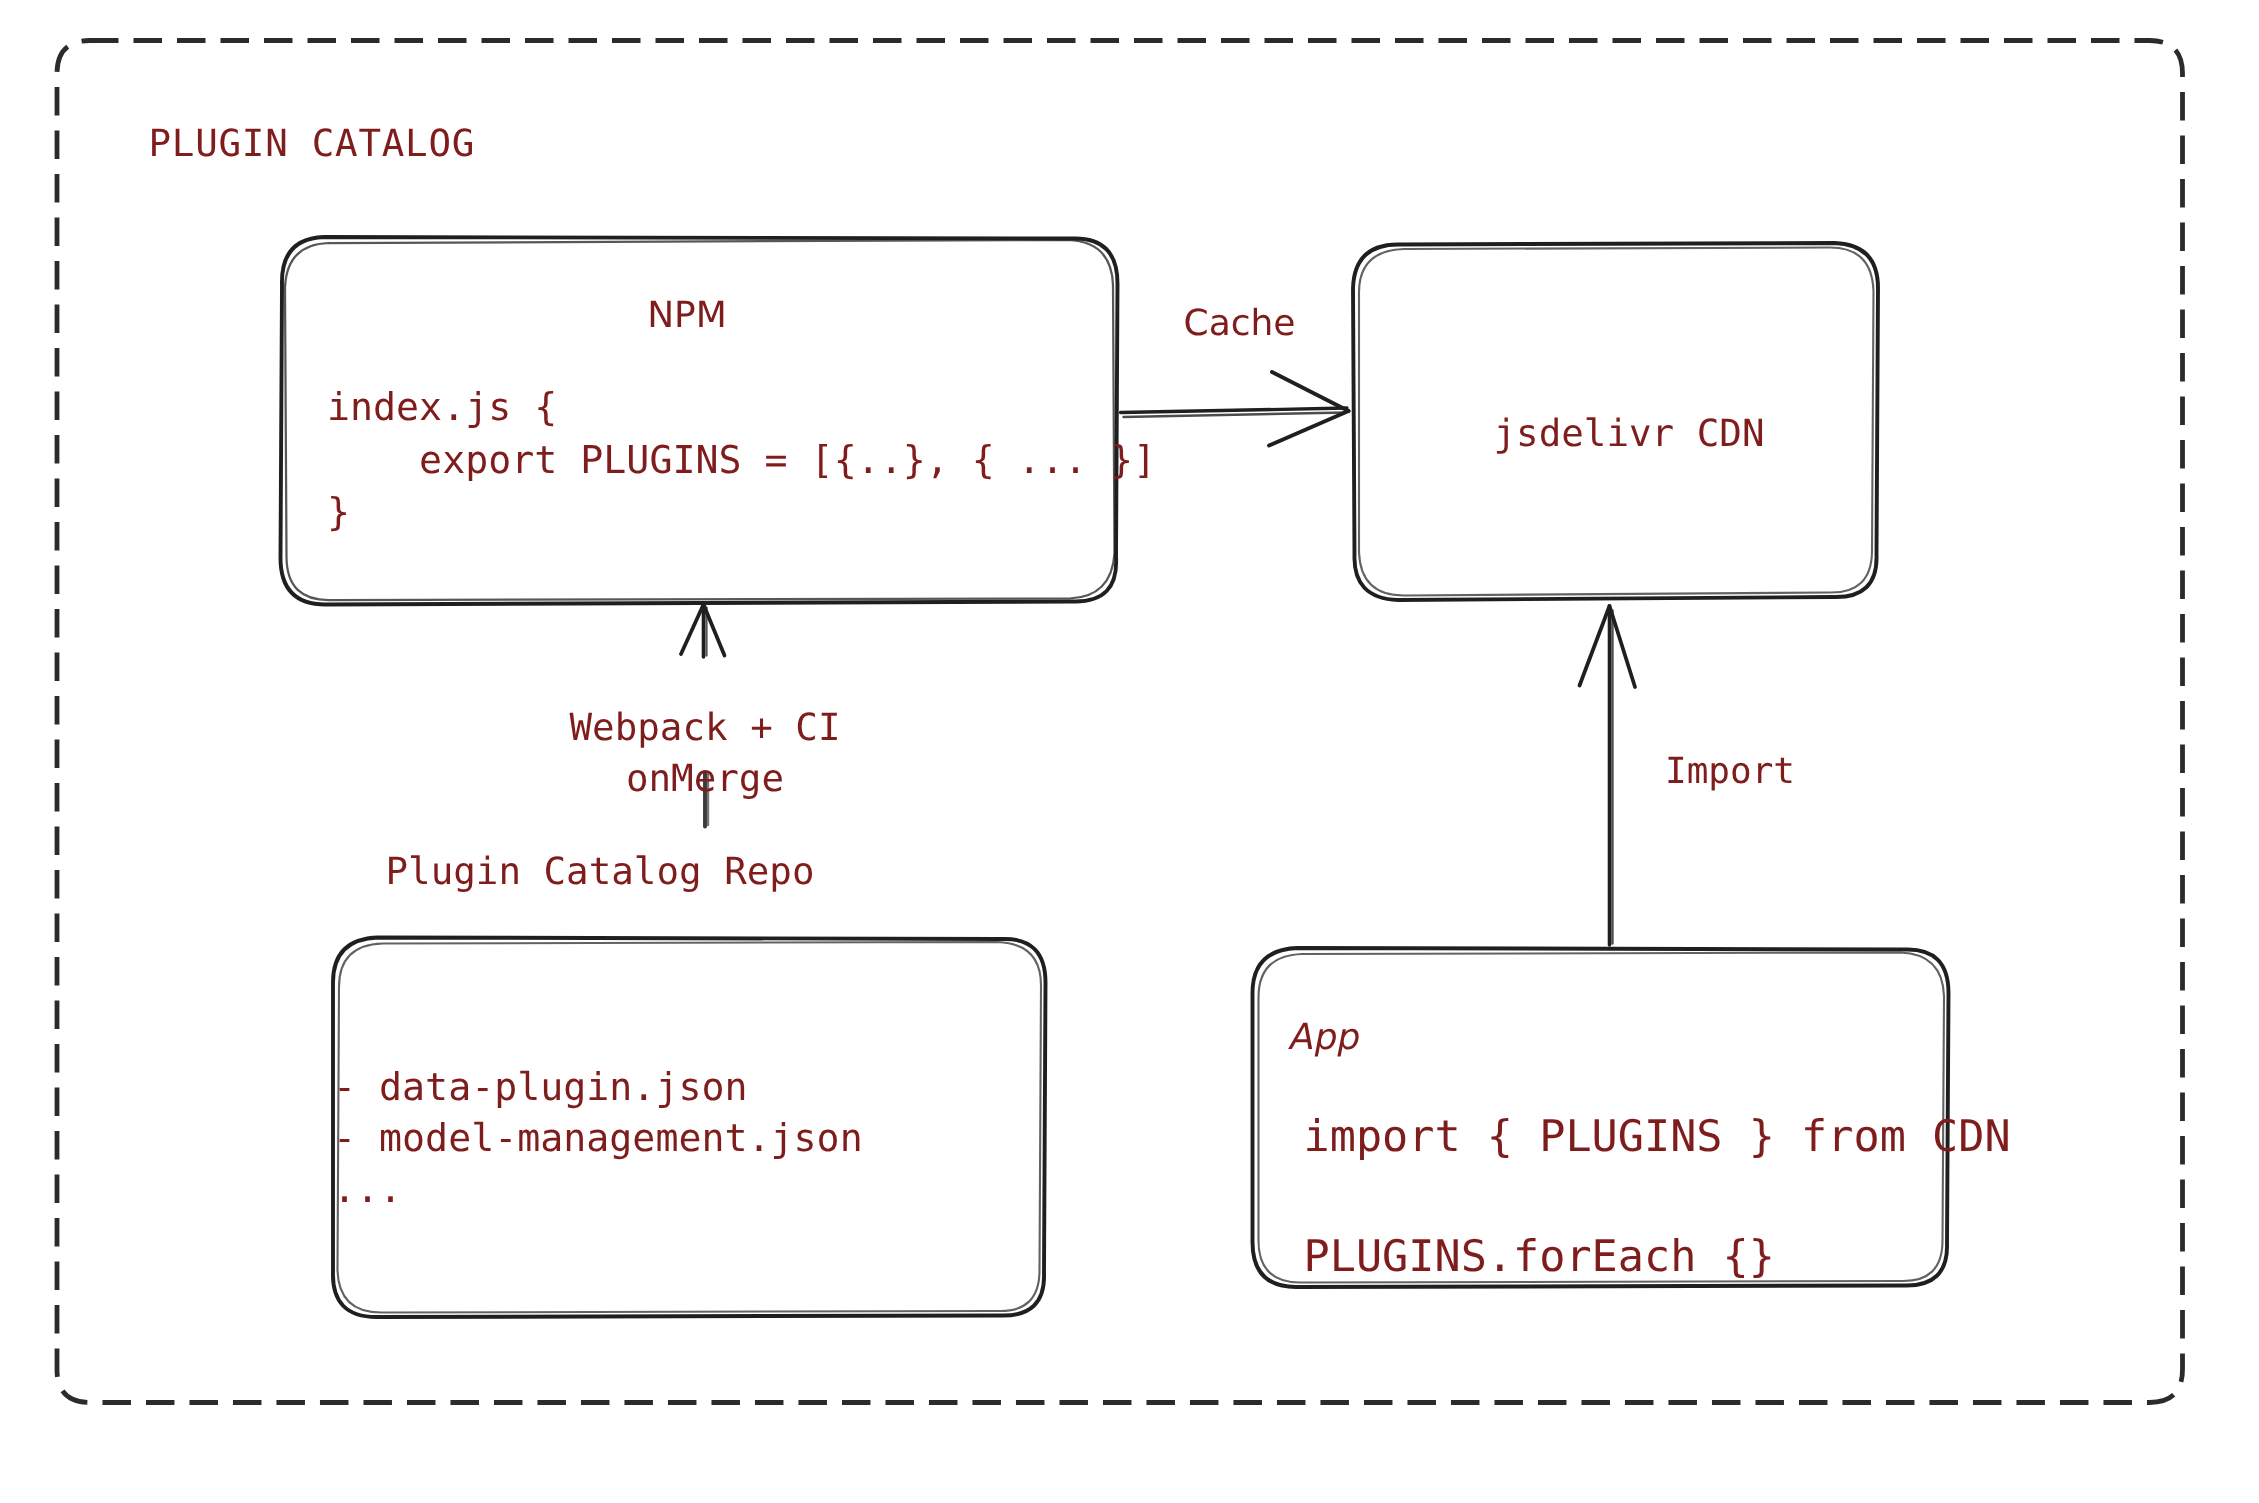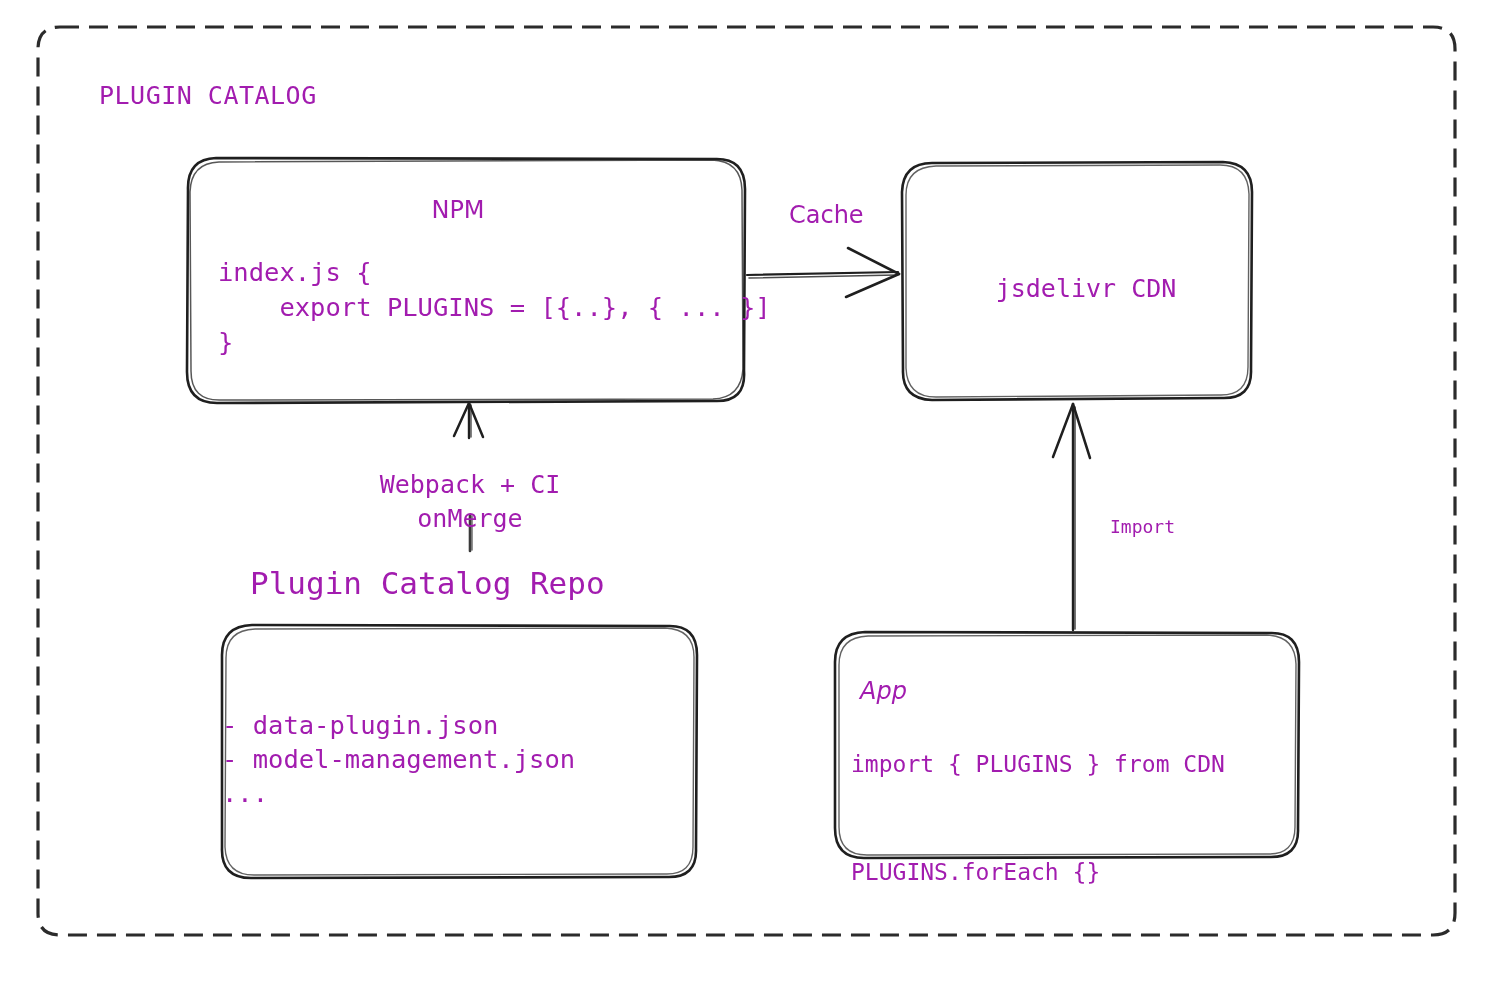--- a/index.html
+++ b/index.html
@@ -22,21 +22,21 @@
     position: absolute;
     left: 0;
     top: 0;
     width: 1506px;
     height: 1002px;
     pointer-events: none;
   }
   .txt {
     position: absolute;
     white-space: pre;
-    color: #a21caf;
+    color: #7f1d1d;
     line-height: 1.0;
   }
   .mono {
     font-family: "DejaVu Sans Mono", monospace;
   }
   .sans {
     font-family: "DejaVu Sans", sans-serif;
   }
 
   
@@ -87,48 +87,48 @@
     font-size: 25px;
     line-height: 34px;
   }
 
   
   #repo-caption {
     left: 250px;
     top: 568px;
     width: 300px;
     text-align: center;
-    font-size: 31px;
+    font-size: 25px;
   }
   #repo-files {
     left: 222px;
     top: 708px;
     font-size: 25.5px;
     line-height: 34px;
   }
 
   
   #app-title {
     left: 860px;
     top: 679px;
     font-size: 24px;
     font-style: italic;
   }
   #app-code {
-    left: 851px;
+    left: 869px;
     top: 737px;
-    font-size: 23px;
-    line-height: 54px;
+    font-size: 29px;
+    line-height: 40px;
   }
 
   
   #import-label {
     left: 1110px;
-    top: 518px;
-    font-size: 18px;
+    top: 502px;
+    font-size: 24px;
   }
 </style>
 </head>
 <body>
 
 <div id="canvas">
 
   <svg id="sketch-layer" viewBox="0 0 1506 1002">
 
     <g>

